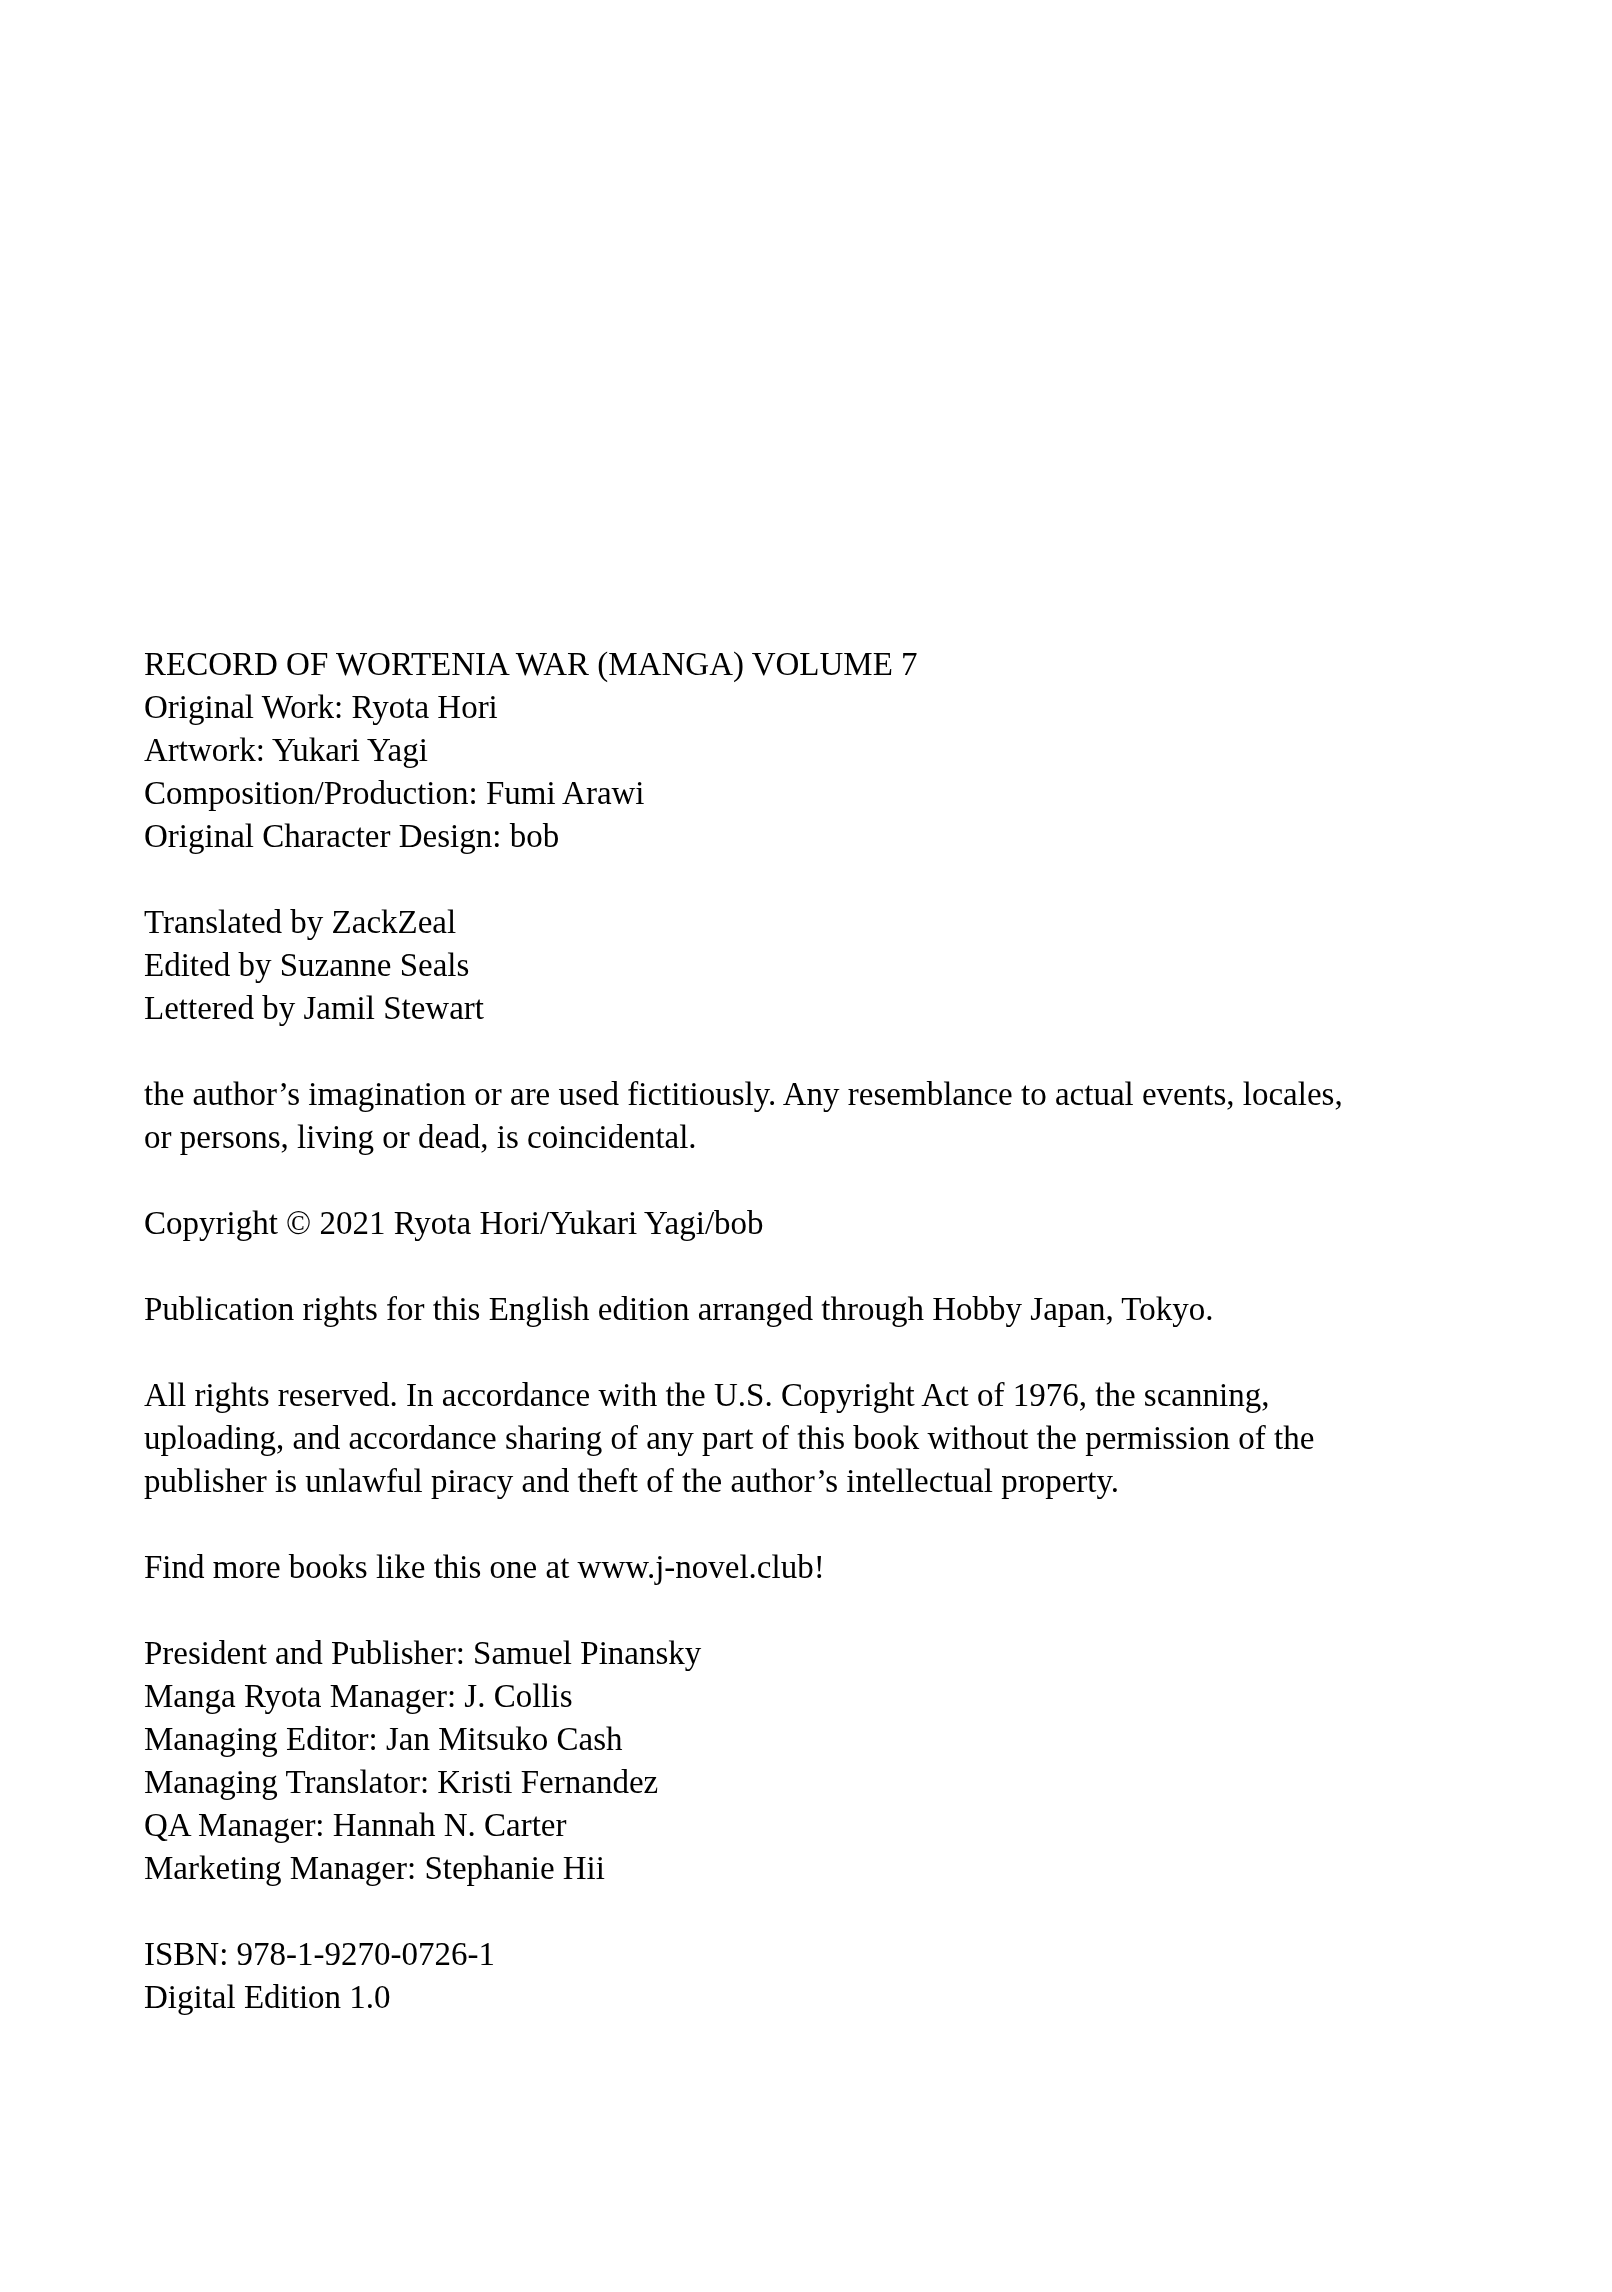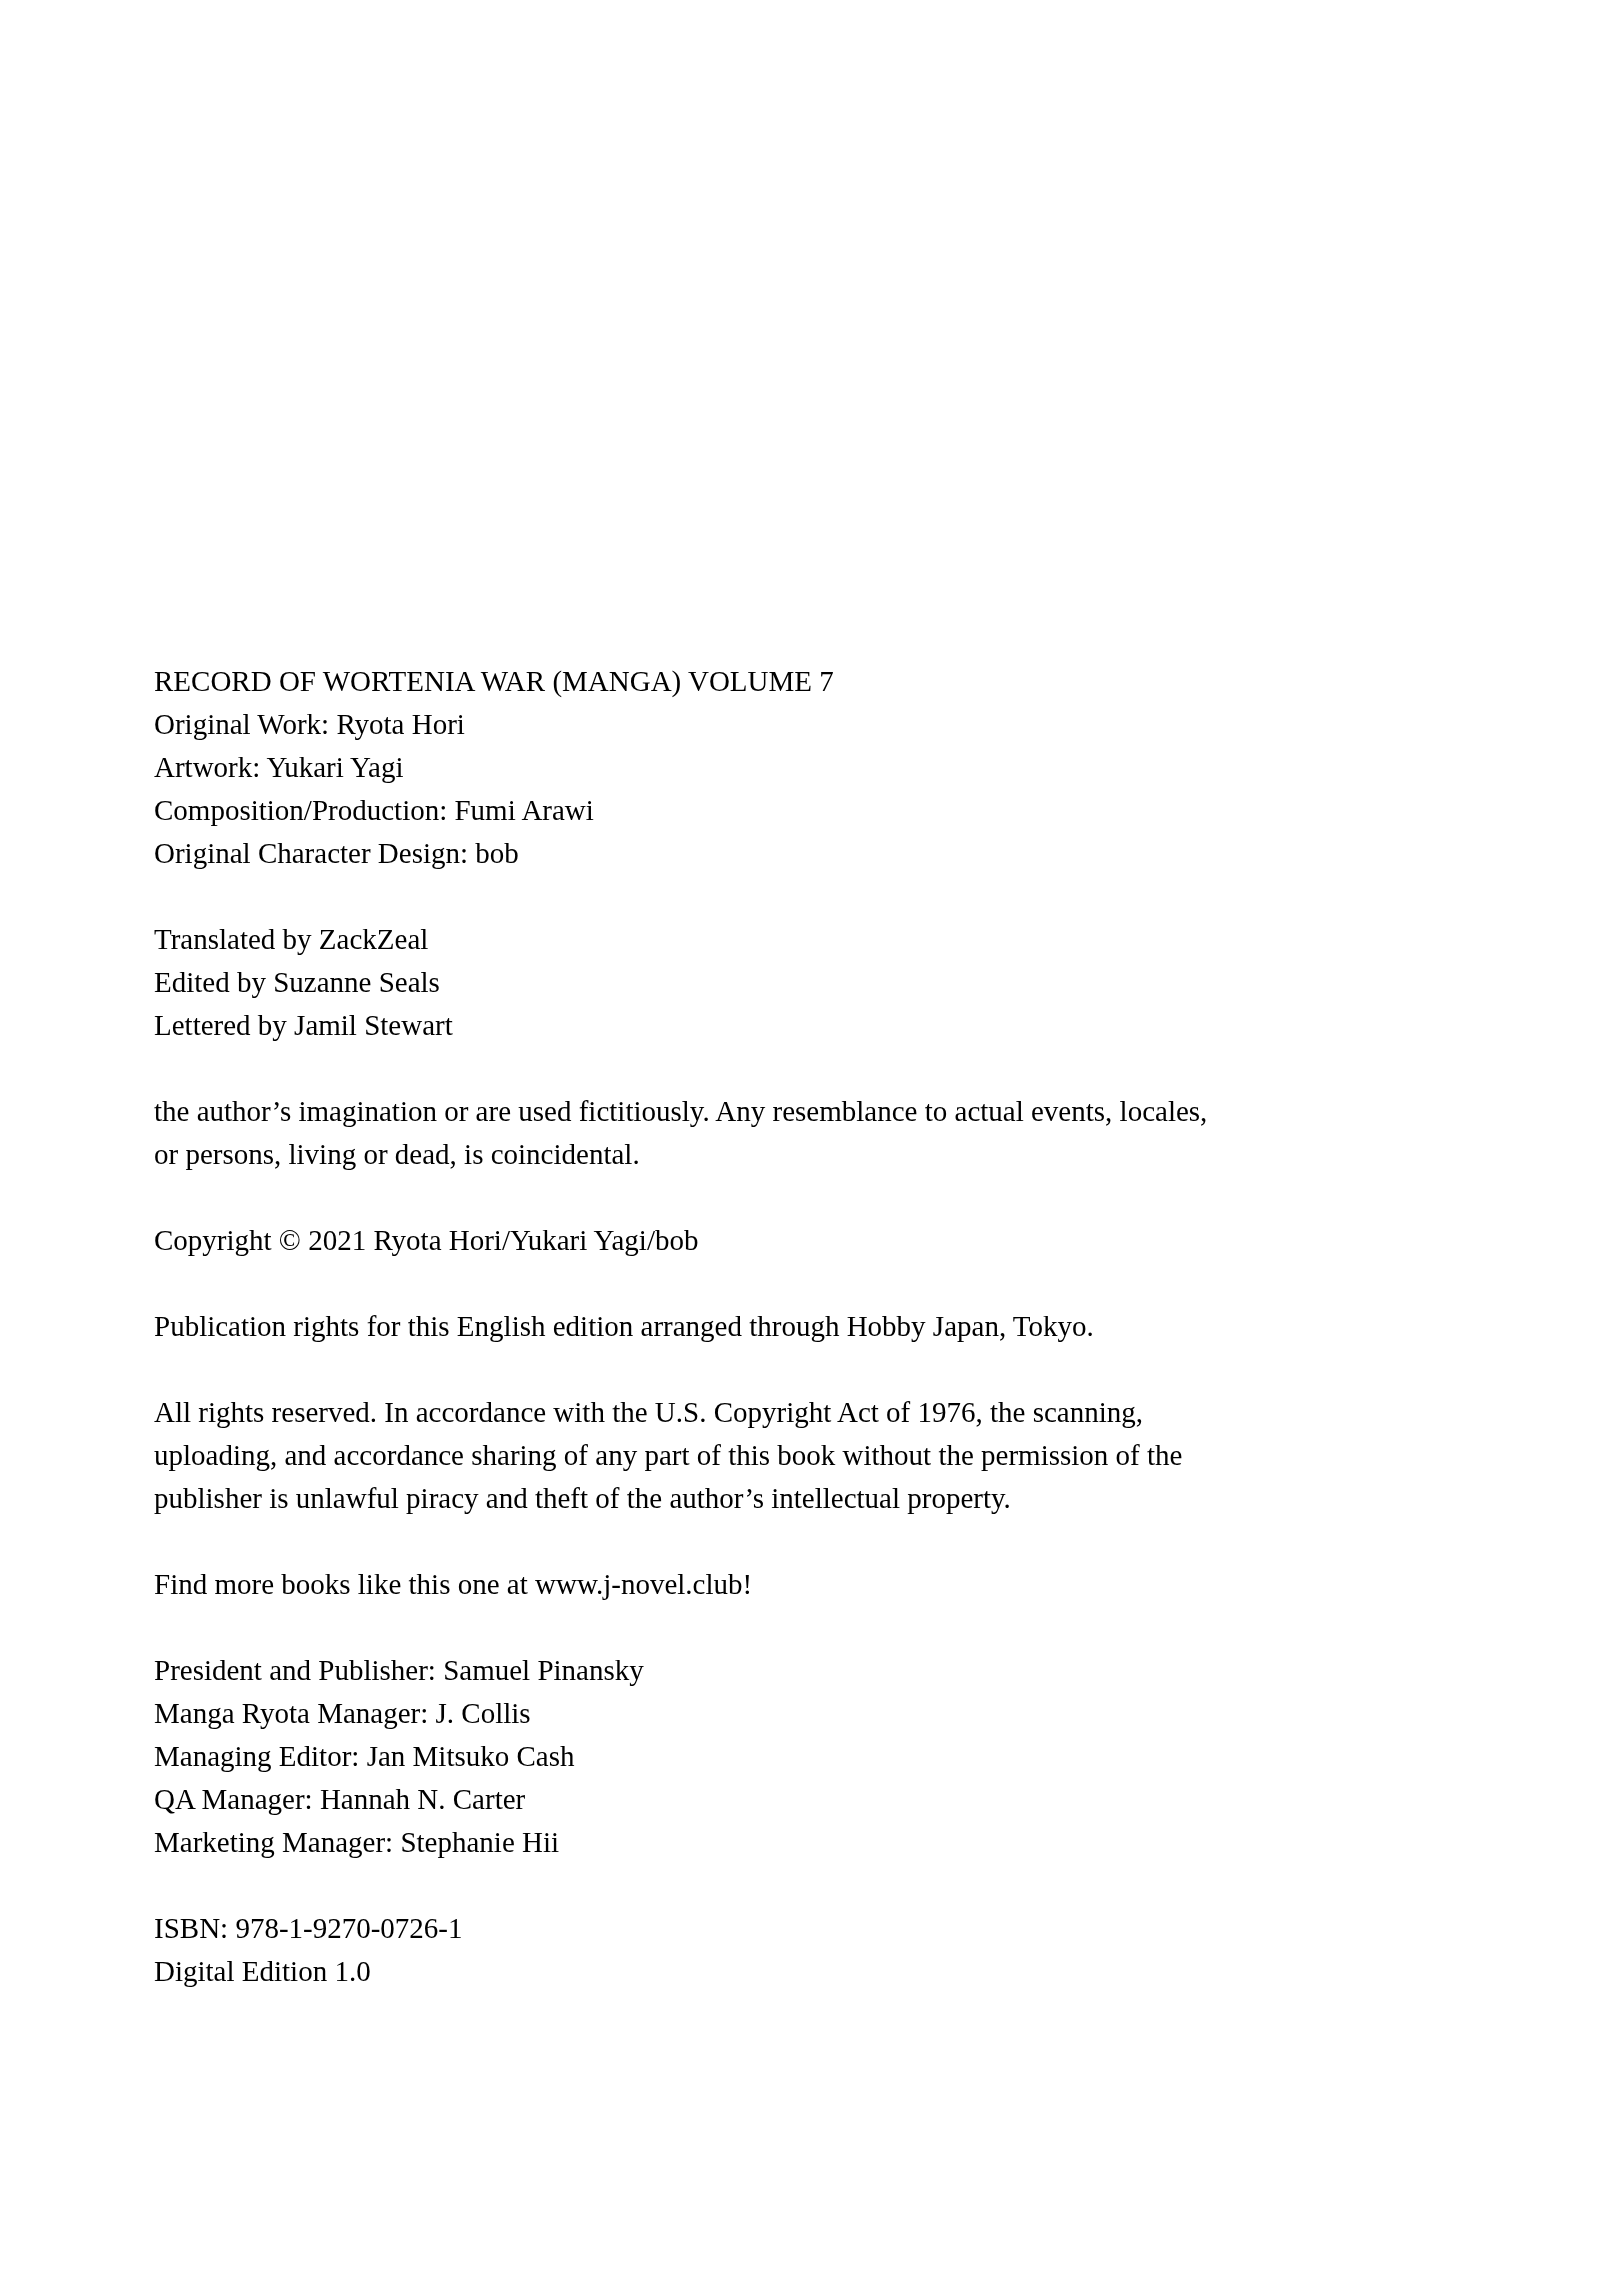--- a/index.html
+++ b/index.html
@@ -11,26 +11,25 @@
     position: relative;
     width: 1613px;
     height: 2293px;
     background: #ffffff;
     color: #000000;
     font-family: "Liberation Serif", "DejaVu Serif", serif;
     overflow: hidden;
   }
   .content {
     position: absolute;
-    left: 154px;
+    left: 144px;
     top: 643px;
     width: 1397px;
-    font-size: 29px;
+    font-size: 33px;
     line-height: 43px;
-    margin-top: 17px;
   }
   .block {
     margin: 0 0 43px 0;
     padding: 0;
   }
   .line {
     white-space: nowrap;
   }
 </style>
 </head>
@@ -73,20 +72,21 @@
     </div>
 
     <div class="block">
       <div class="line">Find more books like this one at www.j-novel.club!</div>
     </div>
 
     <div class="block">
       <div class="line">President and Publisher: Samuel Pinansky</div>
       <div class="line">Manga Ryota Manager: J. Collis</div>
       <div class="line">Managing Editor: Jan Mitsuko Cash</div>
+      <div class="line">Managing Translator: Kristi Fernandez</div>
       <div class="line">QA Manager: Hannah N. Carter</div>
       <div class="line">Marketing Manager: Stephanie Hii</div>
     </div>
 
     <div class="block">
       <div class="line">ISBN: 978-1-9270-0726-1</div>
       <div class="line">Digital Edition 1.0</div>
     </div>
 
   </div>

